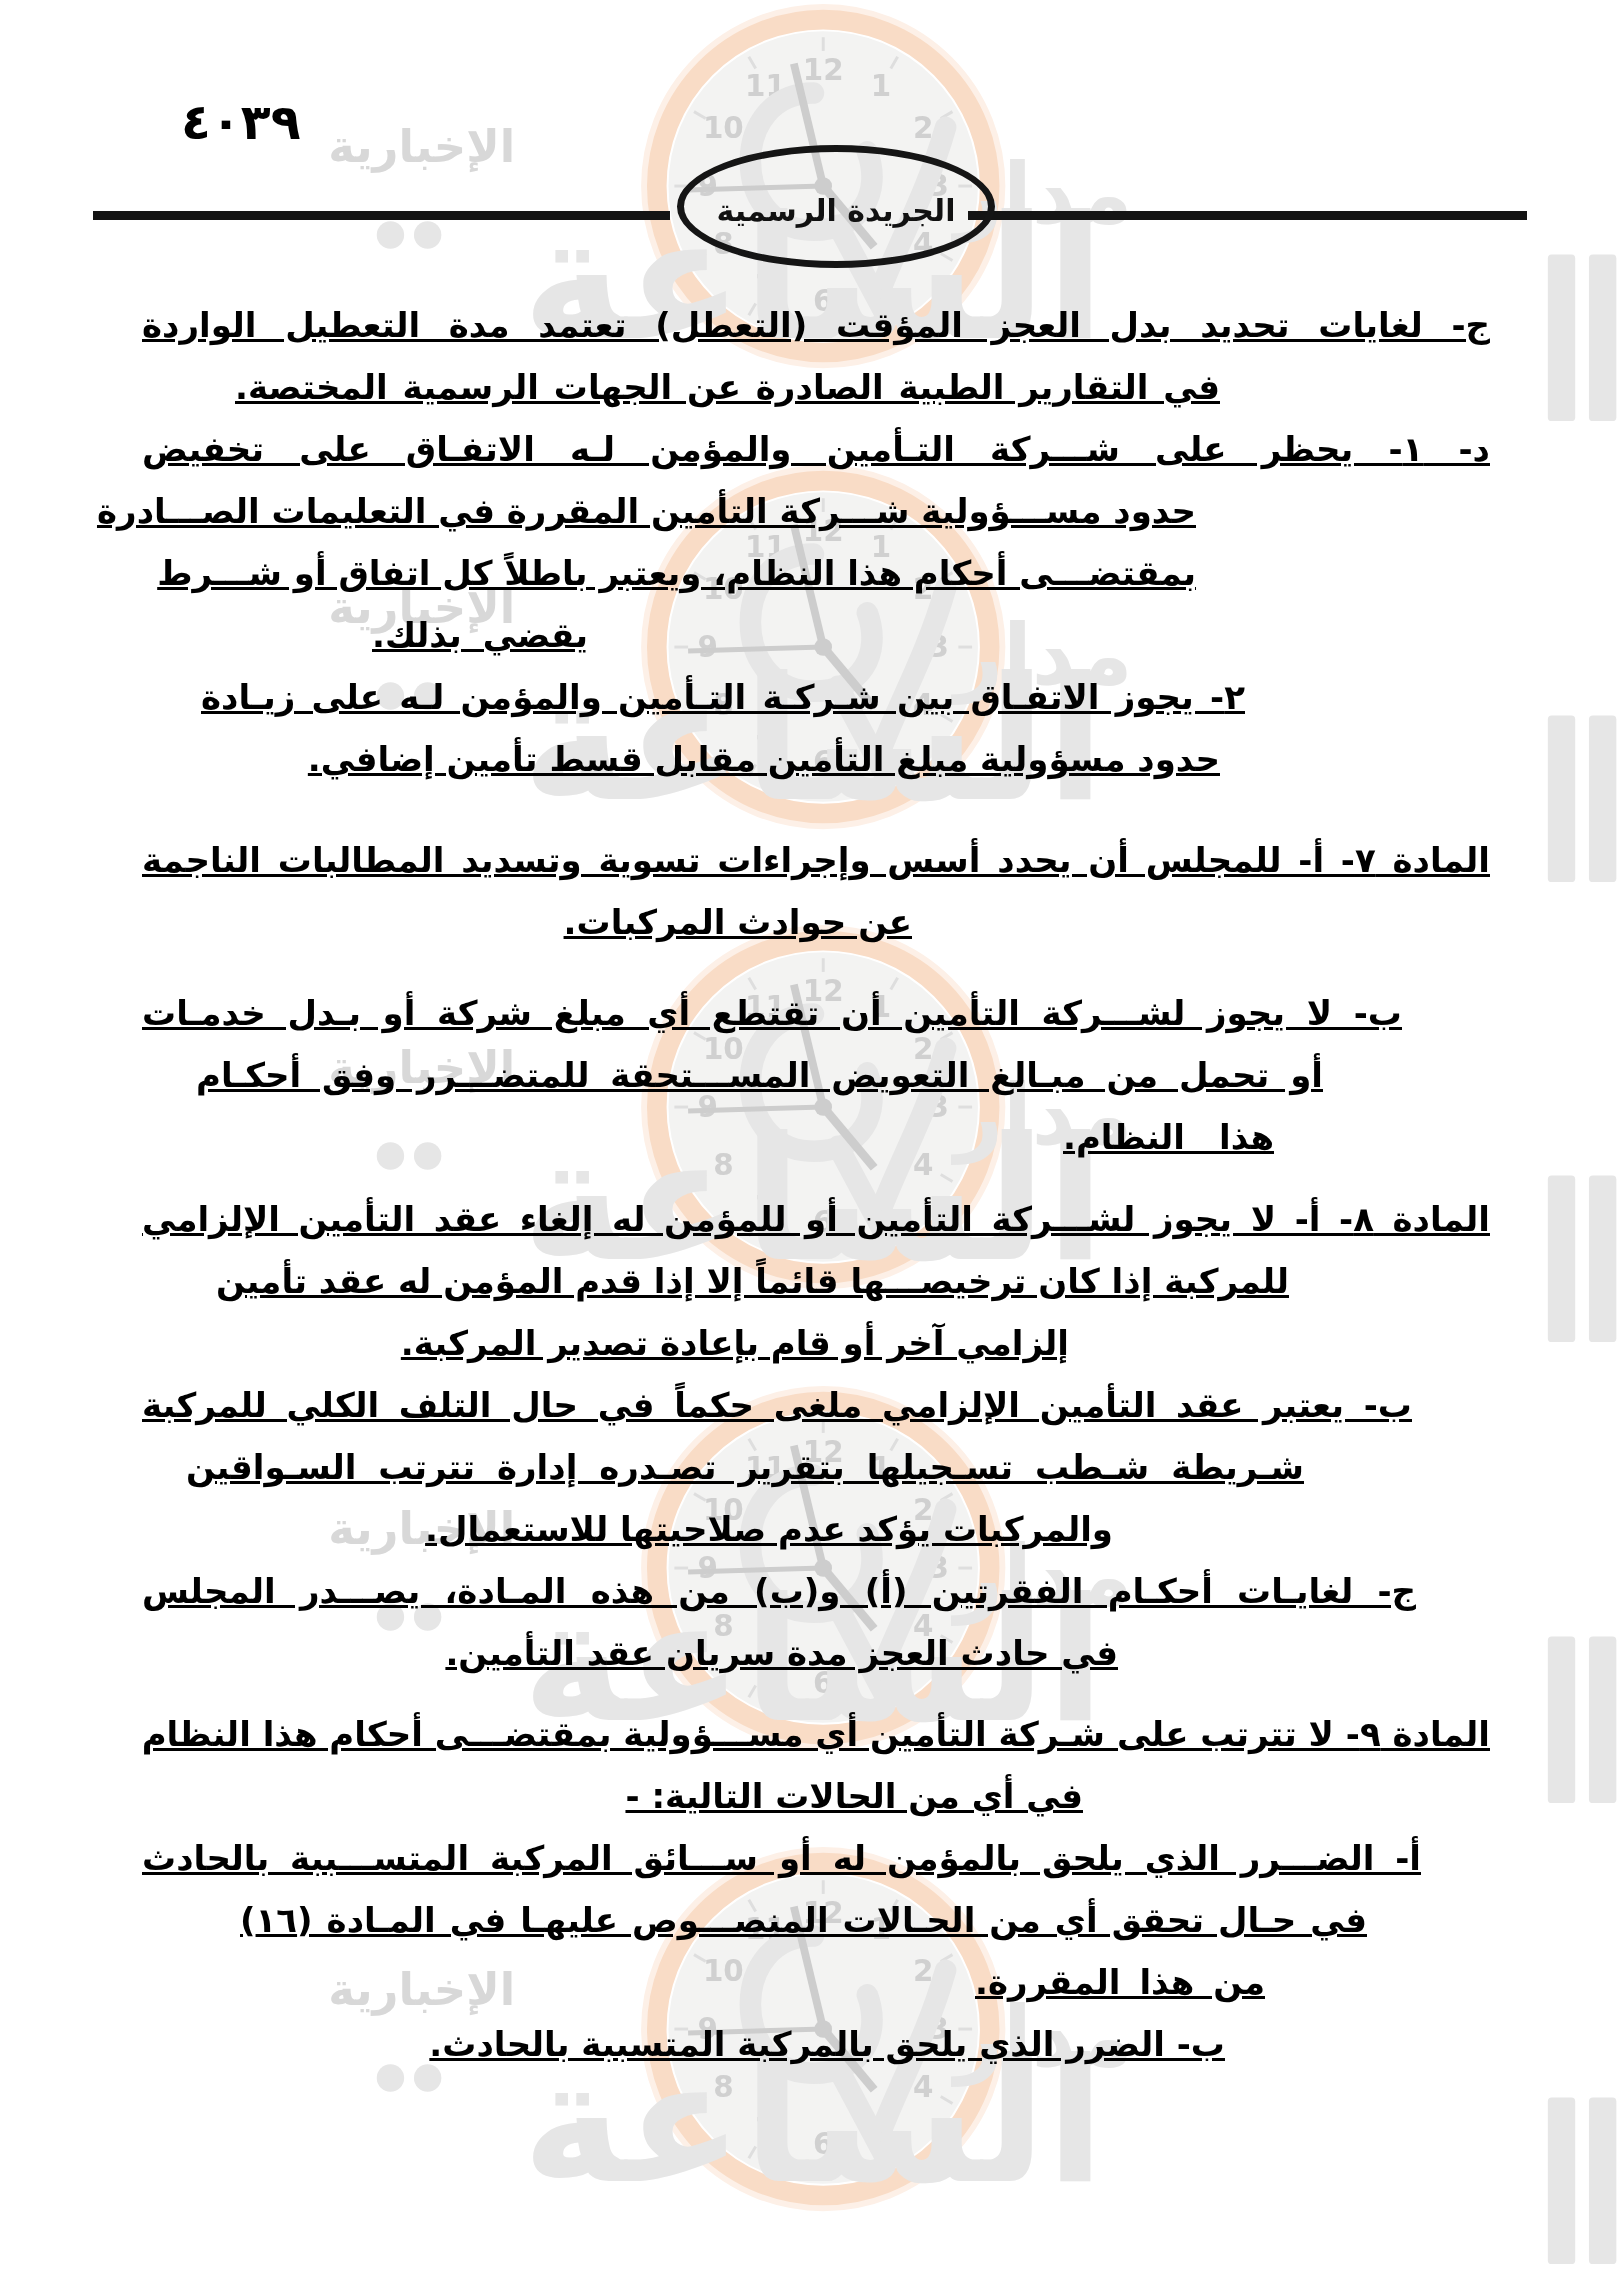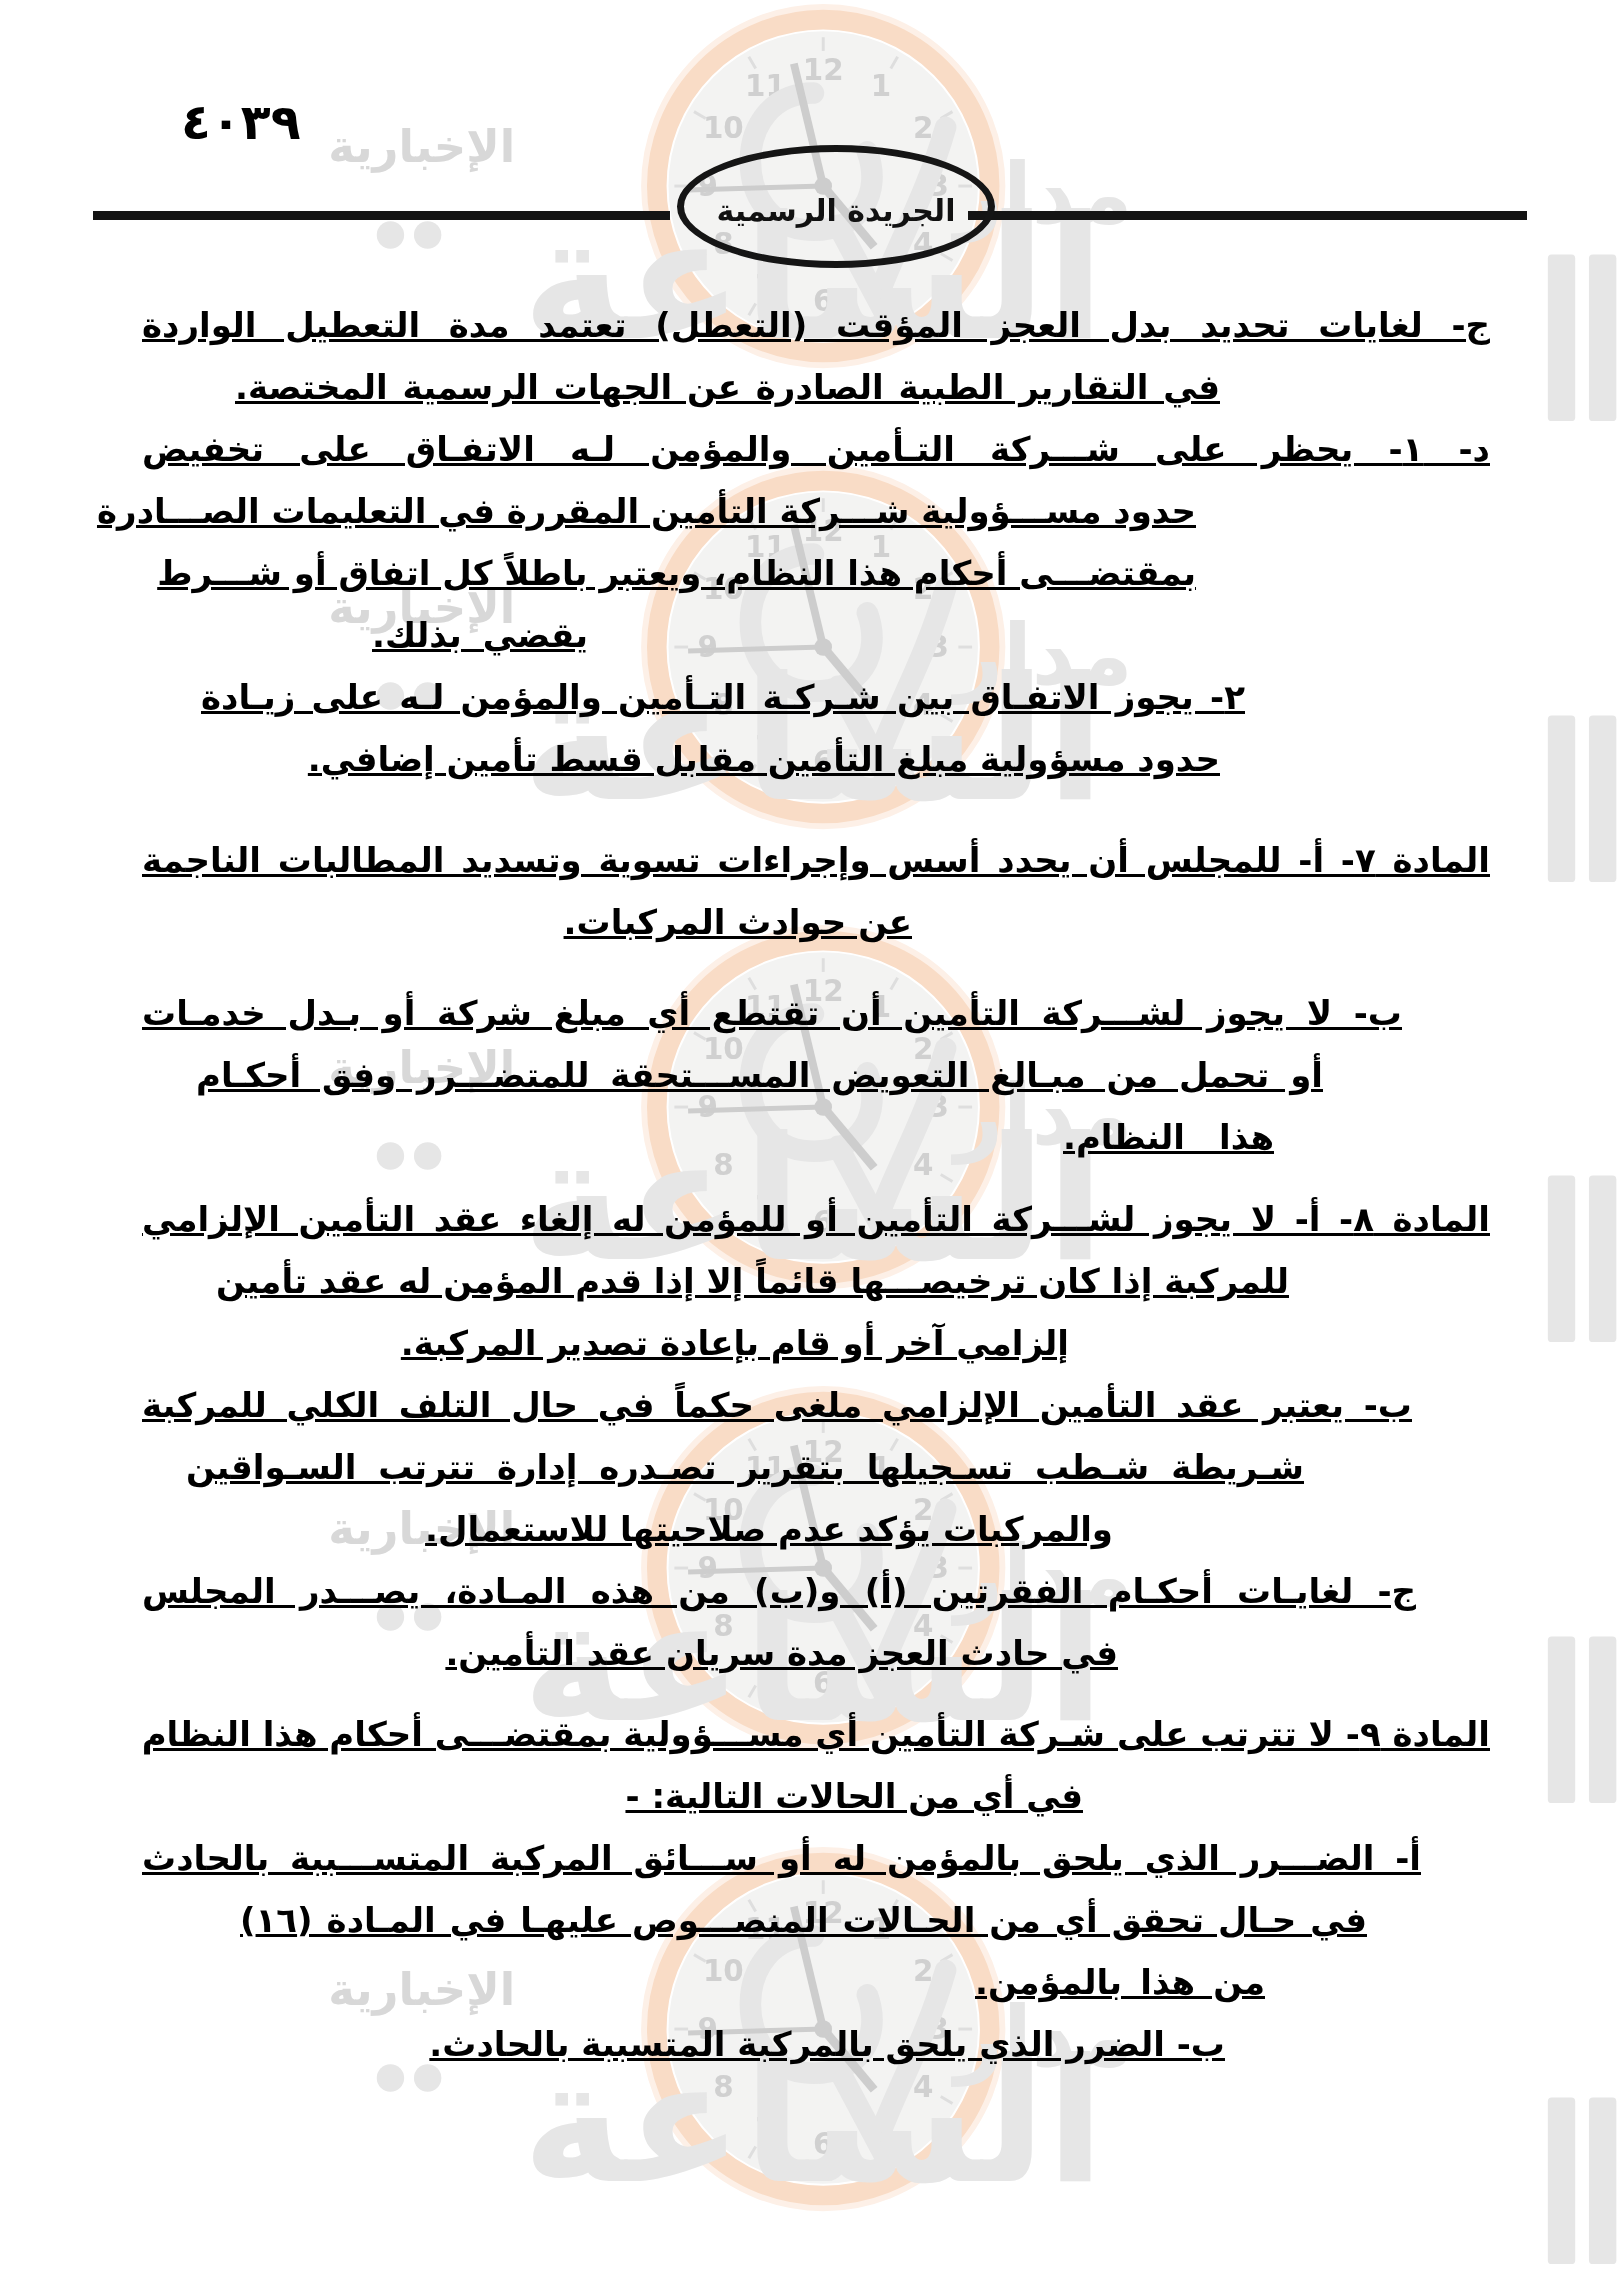--- a/index.html
+++ b/index.html
@@ -310,21 +310,21 @@
         <div class="line" style="padding-right: 74px; padding-left: 0px;">ج- لغايـات أحكـام الفقرتين (أ) و(ب) من هذه المـادة، يصـــدر المجلس</div>
         <div class="line" style="padding-right: 372px; padding-left: 402px;">في حادث العجز مدة سريان عقد التأمين.</div>
       </div>
       <div class="para" style="margin-top: 19.6px;">
         <div class="line" style="padding-right: 0px; padding-left: 0px;">المادة ٩- لا تترتب على شـركة التأمين أي مســـؤولية بمقتضـــى أحكام هذا النظام</div>
         <div class="line" style="padding-right: 407px; padding-left: 519px;">في أي من الحالات التالية: -</div>
       </div>
       <div class="para">
         <div class="line" style="padding-right: 69px; padding-left: 0px;">أ- الضـــرر الذي يلحق بالمؤمن له أو ســـائق المركبة المتســـببة بالحادث</div>
         <div class="line" style="padding-right: 123px; padding-left: 98px;">في حـال تحقق أي من الحـالات المنصـــوص عليهـا في المـادة (١٦)</div>
-        <div class="line" style="padding-right: 225px; padding-left: 833px;">من هذا بالمؤمن.</div>
+        <div class="line" style="padding-right: 225px; padding-left: 833px;">من هذا المقررة.</div>
       </div>
       <div class="para">
         <div class="line" style="padding-right: 265px; padding-left: 294px;">ب- الضرر الذي يلحق بالمركبة المتسببة بالحادث.</div>
       </div>
     </div>
 
 </div>
 
 
 </body></html>

